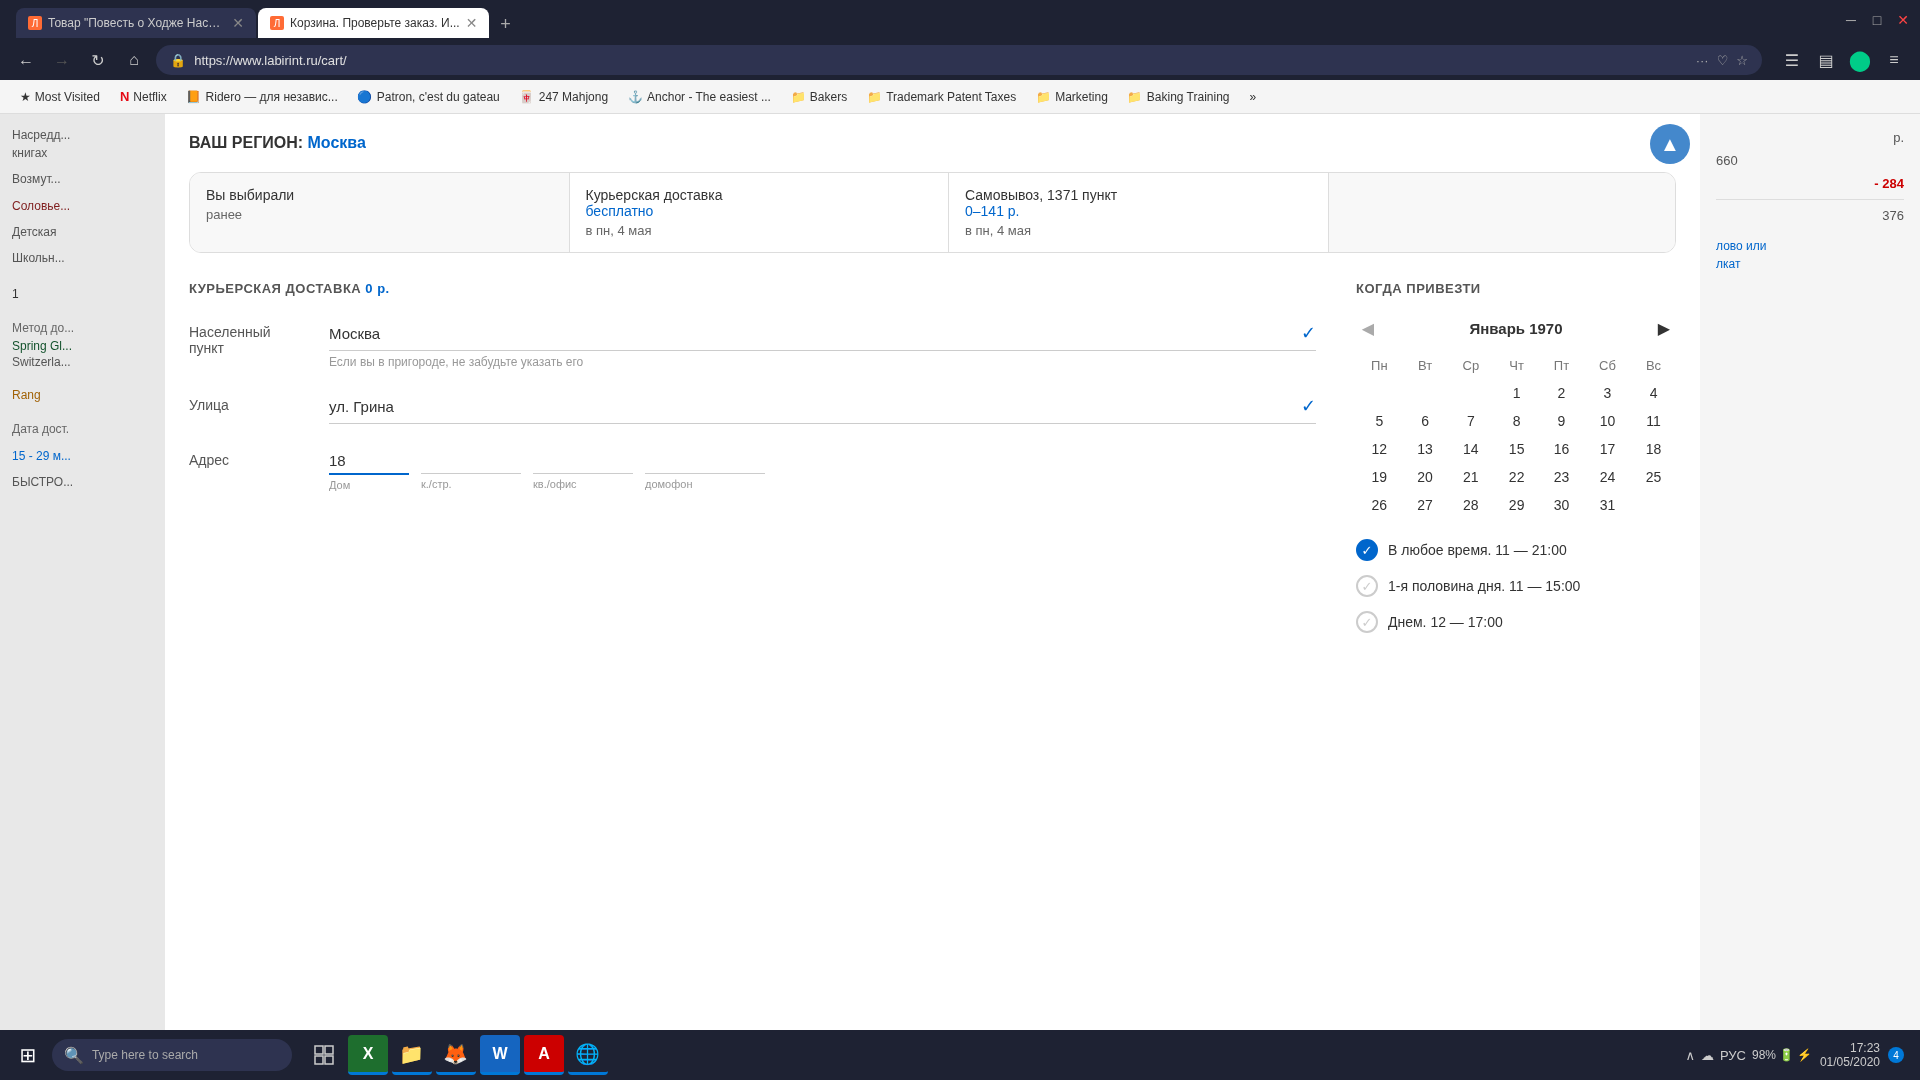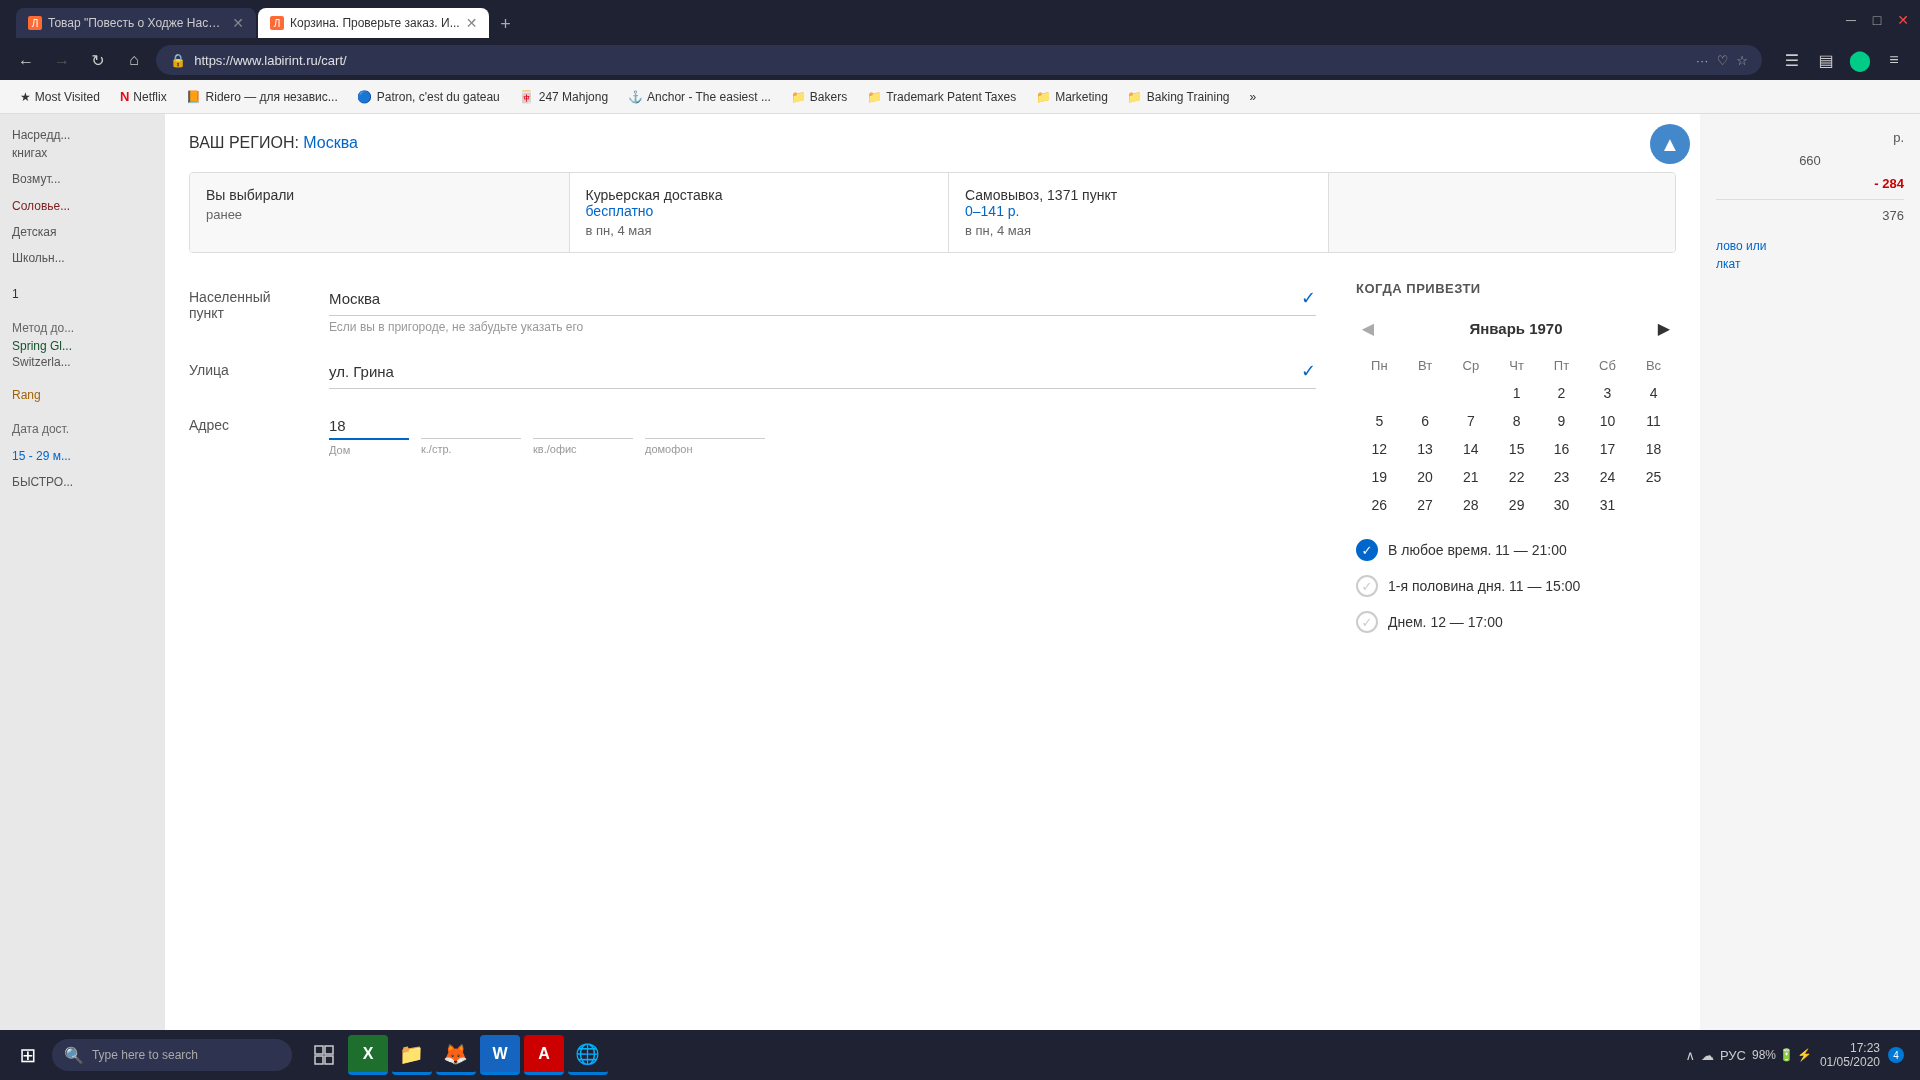--- a/index.html
+++ b/index.html
@@ -134,27 +134,28 @@
       flex: 1;
       background: #ffffff;
       overflow-y: auto;
       padding: 20px 24px;
       position: relative;
     }
     .region-header {
       font-size: 16px;
       color: #333;
       margin-bottom: 20px;
+      font-weight: bold;
     }
     .region-link { color: #0066cc; text-decoration: none; }
 
     .delivery-tabs {
       display: flex;
       border: 1px solid #ddd;
-      border-radius: 4px;
+      border-radius: 12px;
       margin-bottom: 28px;
       overflow: hidden;
     }
     .delivery-tab {
       flex: 1;
       padding: 14px 16px;
       font-size: 14px;
       color: #333;
       cursor: pointer;
       border-right: 1px solid #ddd;
@@ -552,20 +553,25 @@
       <div class="delivery-tab">
         <div class="delivery-tab-title">Самовывоз, 1371 пункт</div>
         <div class="delivery-tab-price">0–141 р.</div>
         <div class="delivery-tab-date">в пн, 4 мая</div>
       </div>
       <div class="empty-tab"></div>
     </div>
 
     <div class="form-section">
       <div class="form-left">
+        <div class="section-title">
+          <span>КУРЬЕРСКАЯ ДОСТАВКА</span>
+          <span> </span>
+          <span class="price-highlight">0 р.</span>
+        </div>
 
         <div class="form-field">
           <div class="field-label">Населенный пункт</div>
           <div class="field-input-wrap">
             <div class="field-input" style="display:flex; justify-content:space-between; align-items:center;">
               <span>Москва</span>
               <span class="check-icon">✓</span>
             </div>
             <div class="field-hint">Если вы в пригороде, не забудьте указать его</div>
           </div>
@@ -692,21 +698,21 @@
           </div>
         </div>
       </div>
     </div>
   </div>
 
   <div class="right-sidebar">
     <div style="text-align:right; margin-bottom:8px;">
       <span>р.</span>
     </div>
-    <div style="text-align:center; margin-bottom:8px;">
+    <div style="text-align:left; margin-bottom:8px;">
       <span>660</span>
     </div>
     <div style="text-align:right; margin-bottom:8px; color:#cc0000;font-weight:bold;">
       <span>- 284</span>
     </div>
     <div style="height:1px; background:#ddd; margin:8px 0;"></div>
     <div style="text-align:right; margin-bottom:16px;">
       <span>376</span>
     </div>
     <div style="font-size:12px; color:#666; margin-bottom:4px;">

